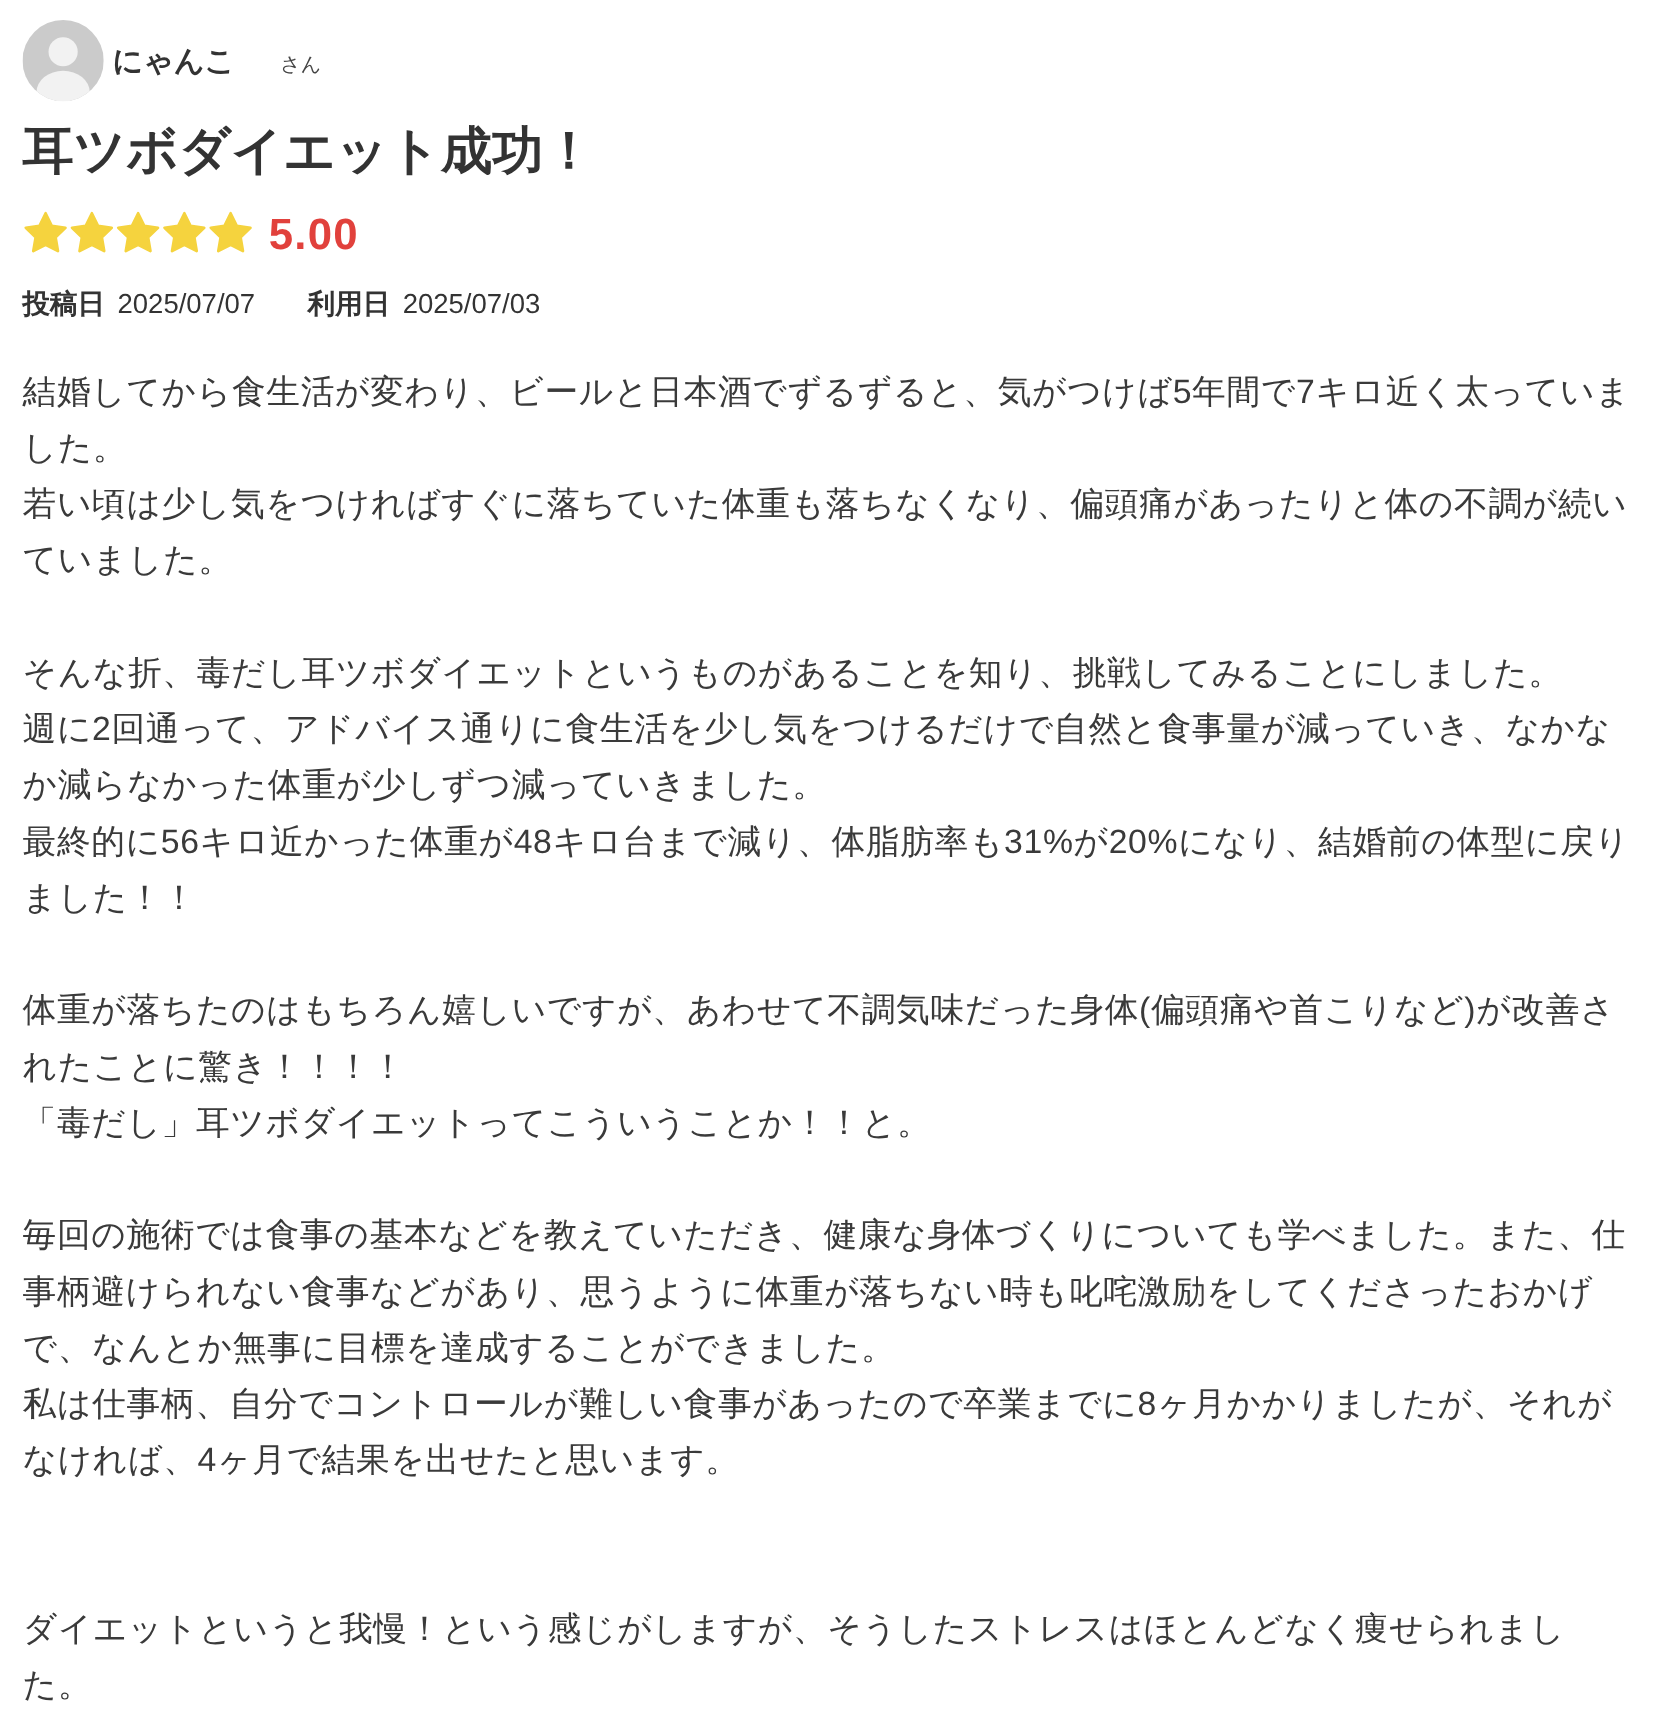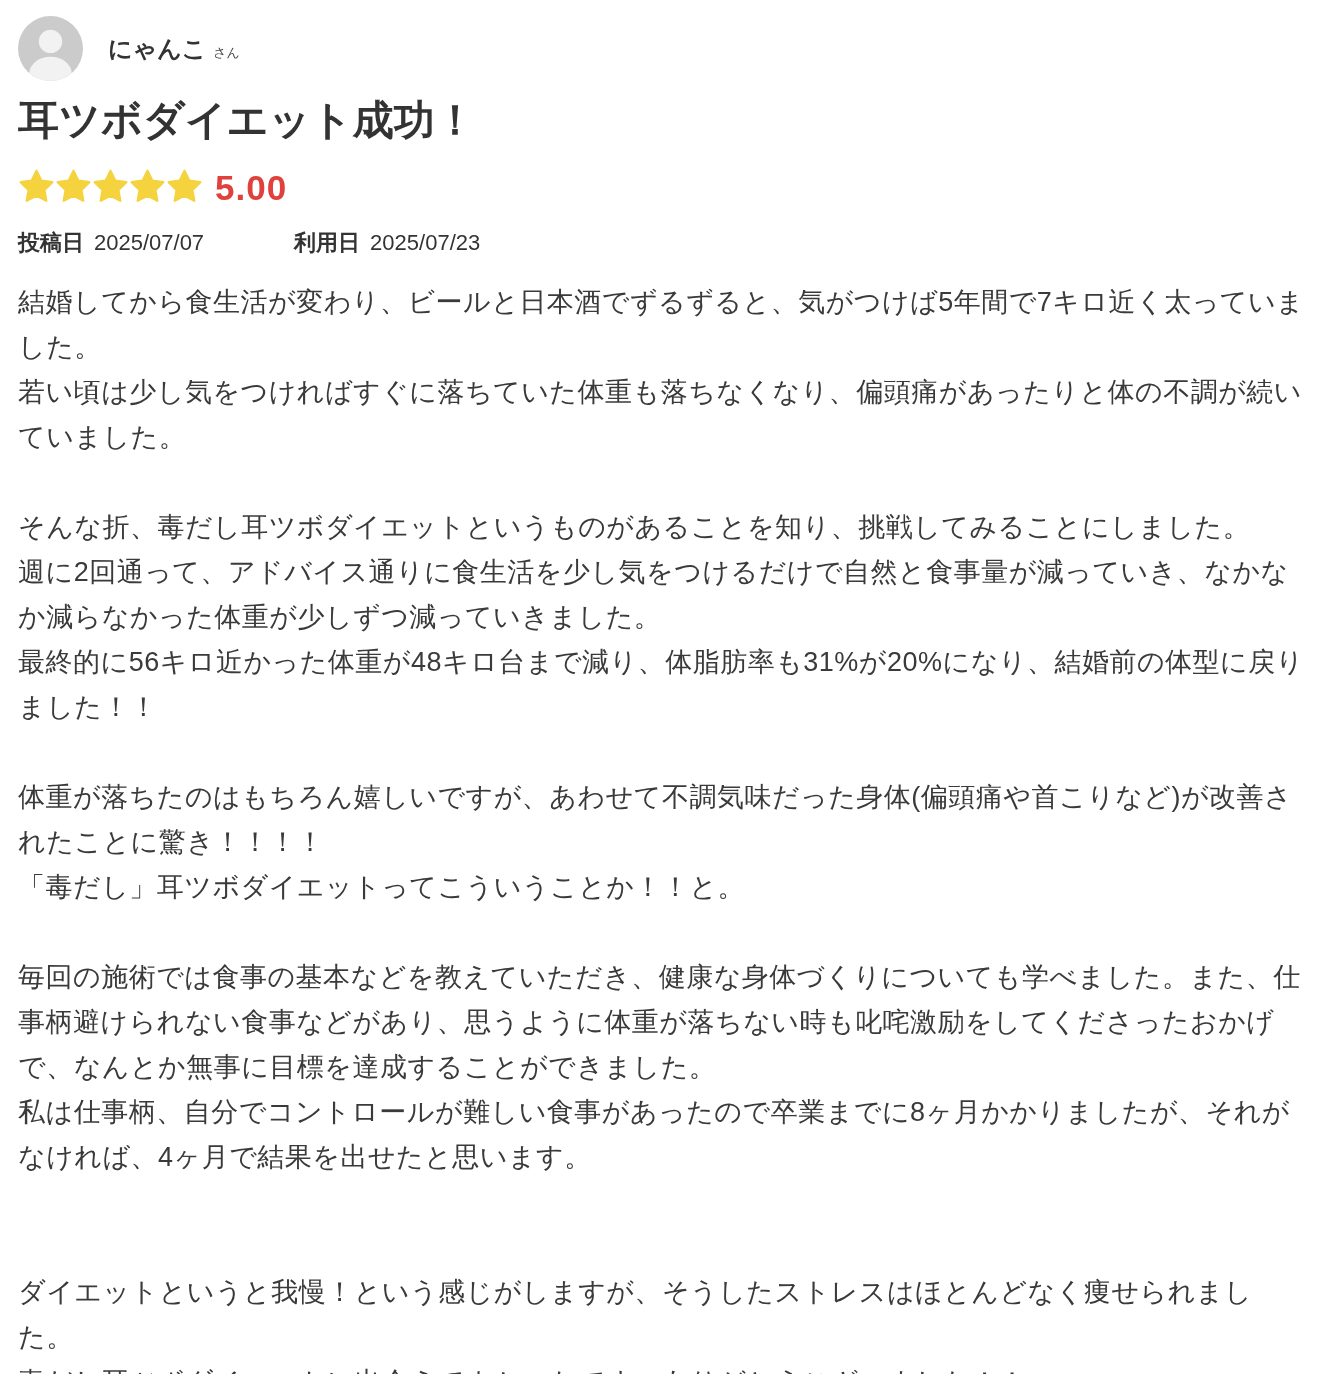--- a/index.html
+++ b/index.html
@@ -28,31 +28,32 @@
     align-items: center;
     margin-bottom: 14px;
   }
   .avatar {
     width: 65px;
     height: 65px;
     flex: 0 0 65px;
   }
   .avatar svg { display: block; width: 100%; height: 100%; }
   .reviewer-name {
-    margin-left: 25px;
+    margin-left: 7px;
     display: flex;
     align-items: baseline;
+    gap: 29px;
   }
   .name {
     font-size: 24px;
     font-weight: 700;
     color: #333333;
   }
   .honorific {
-    font-size: 13px;
+    font-size: 16px;
     font-weight: 400;
     color: #444444;
     margin-left: 7px;
   }
   .title {
     font-size: 41px;
     font-weight: 700;
     line-height: 1.25;
     color: #333333;
     margin: 0 0 22px 0;
@@ -78,22 +79,21 @@
     font-weight: 700;
     color: var(--score);
     margin-left: 12px;
     letter-spacing: 1px;
   }
   .dates-row {
     display: flex;
     align-items: baseline;
     font-size: 22px;
     color: #333333;
-    margin-bottom: 22px;
-    gap: 48px;
+    margin-bottom: 33px;
   }
   .date-group { display: flex; align-items: baseline; }
   .date-group + .date-group { margin-left: 42px; }
   .date-label { font-weight: 700; }
   .date-value { margin-left: 10px; font-weight: 400; }
   .review-body {
     font-size: 27px;
     line-height: 45px;
     letter-spacing: 0.5px;
     white-space: pre-wrap;
@@ -150,21 +150,21 @@
     <span class="score">5.00</span>
   </div>
 
   <div class="dates-row">
     <div class="date-group">
       <span class="date-label">投稿日</span>
       <span class="date-value">2025/07/07</span>
     </div>
     <div class="date-group">
       <span class="date-label">利用日</span>
-      <span class="date-value">2025/07/23</span>
+      <span class="date-value">2025/07/03</span>
     </div>
   </div>
 
   <div class="review-body">結婚してから食生活が変わり、ビールと日本酒でずるずると、気がつけば5年間で7キロ近く太っていました。
 若い頃は少し気をつければすぐに落ちていた体重も落ちなくなり、偏頭痛があったりと体の不調が続いていました。
 
 そんな折、毒だし耳ツボダイエットというものがあることを知り、挑戦してみることにしました。
 週に2回通って、アドバイス通りに食生活を少し気をつけるだけで自然と食事量が減っていき、なかなか減らなかった体重が少しずつ減っていきました。
 最終的に56キロ近かった体重が48キロ台まで減り、体脂肪率も31%が20%になり、結婚前の体型に戻りました！！
 

